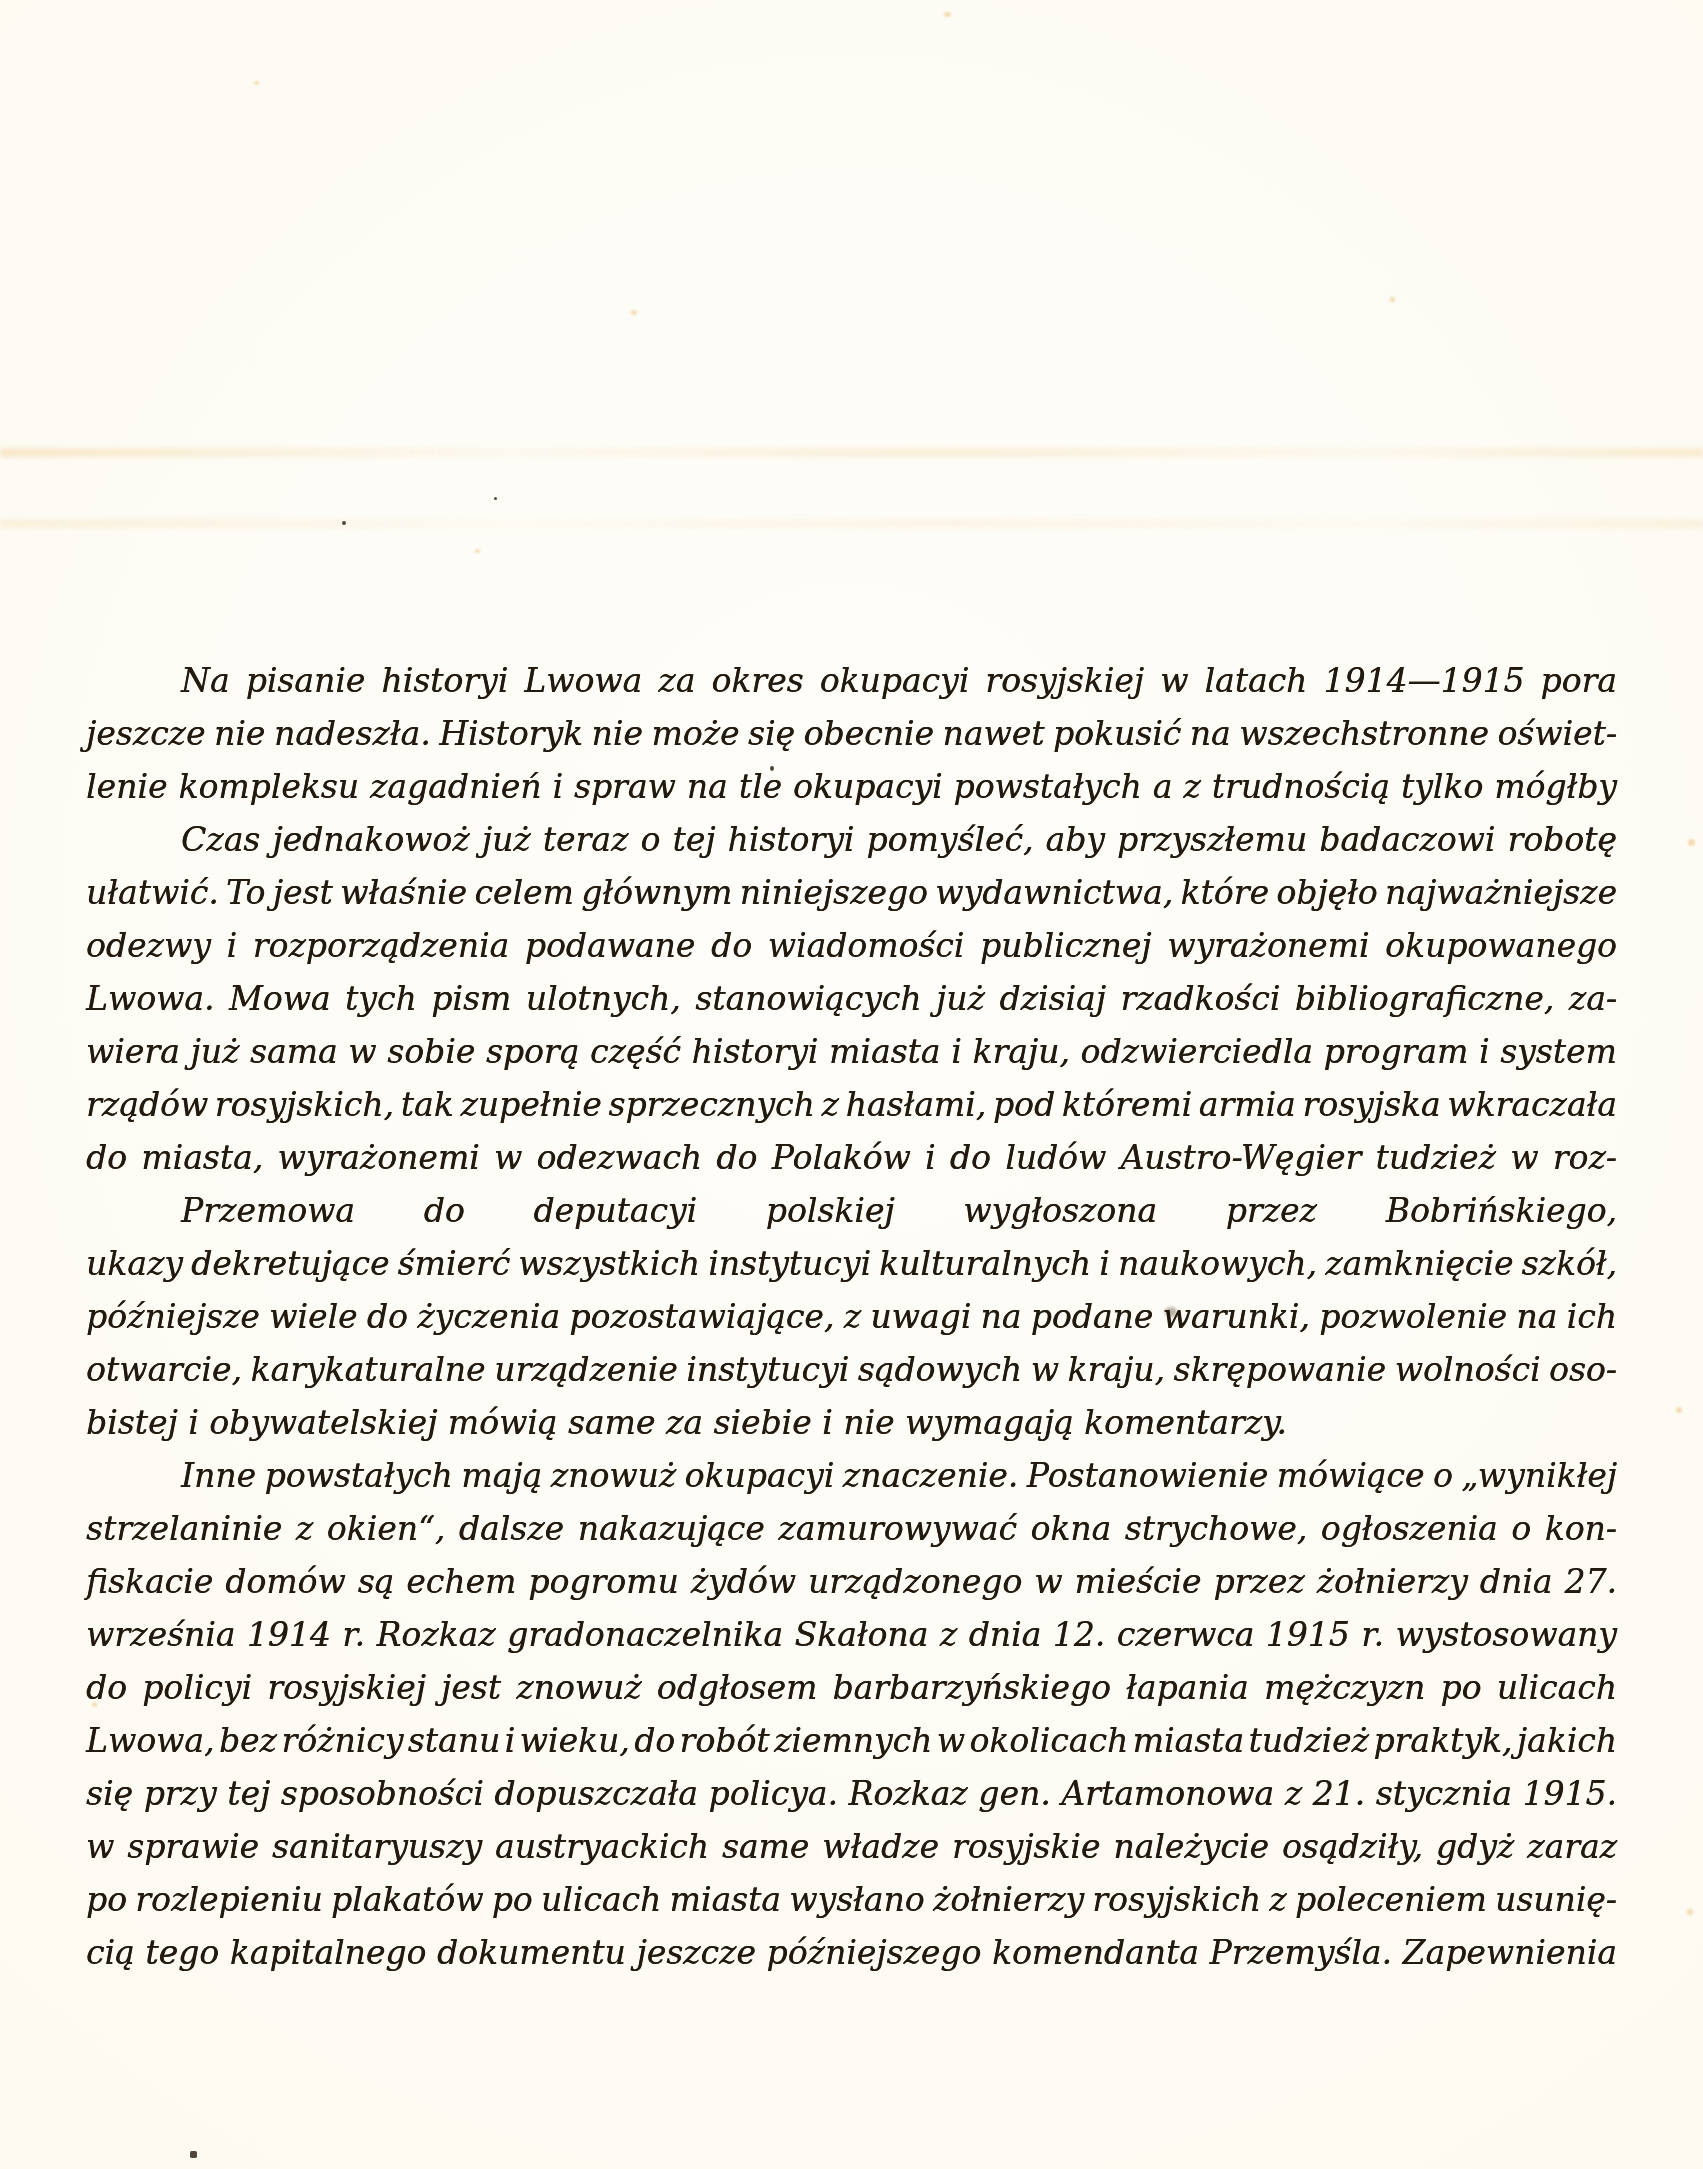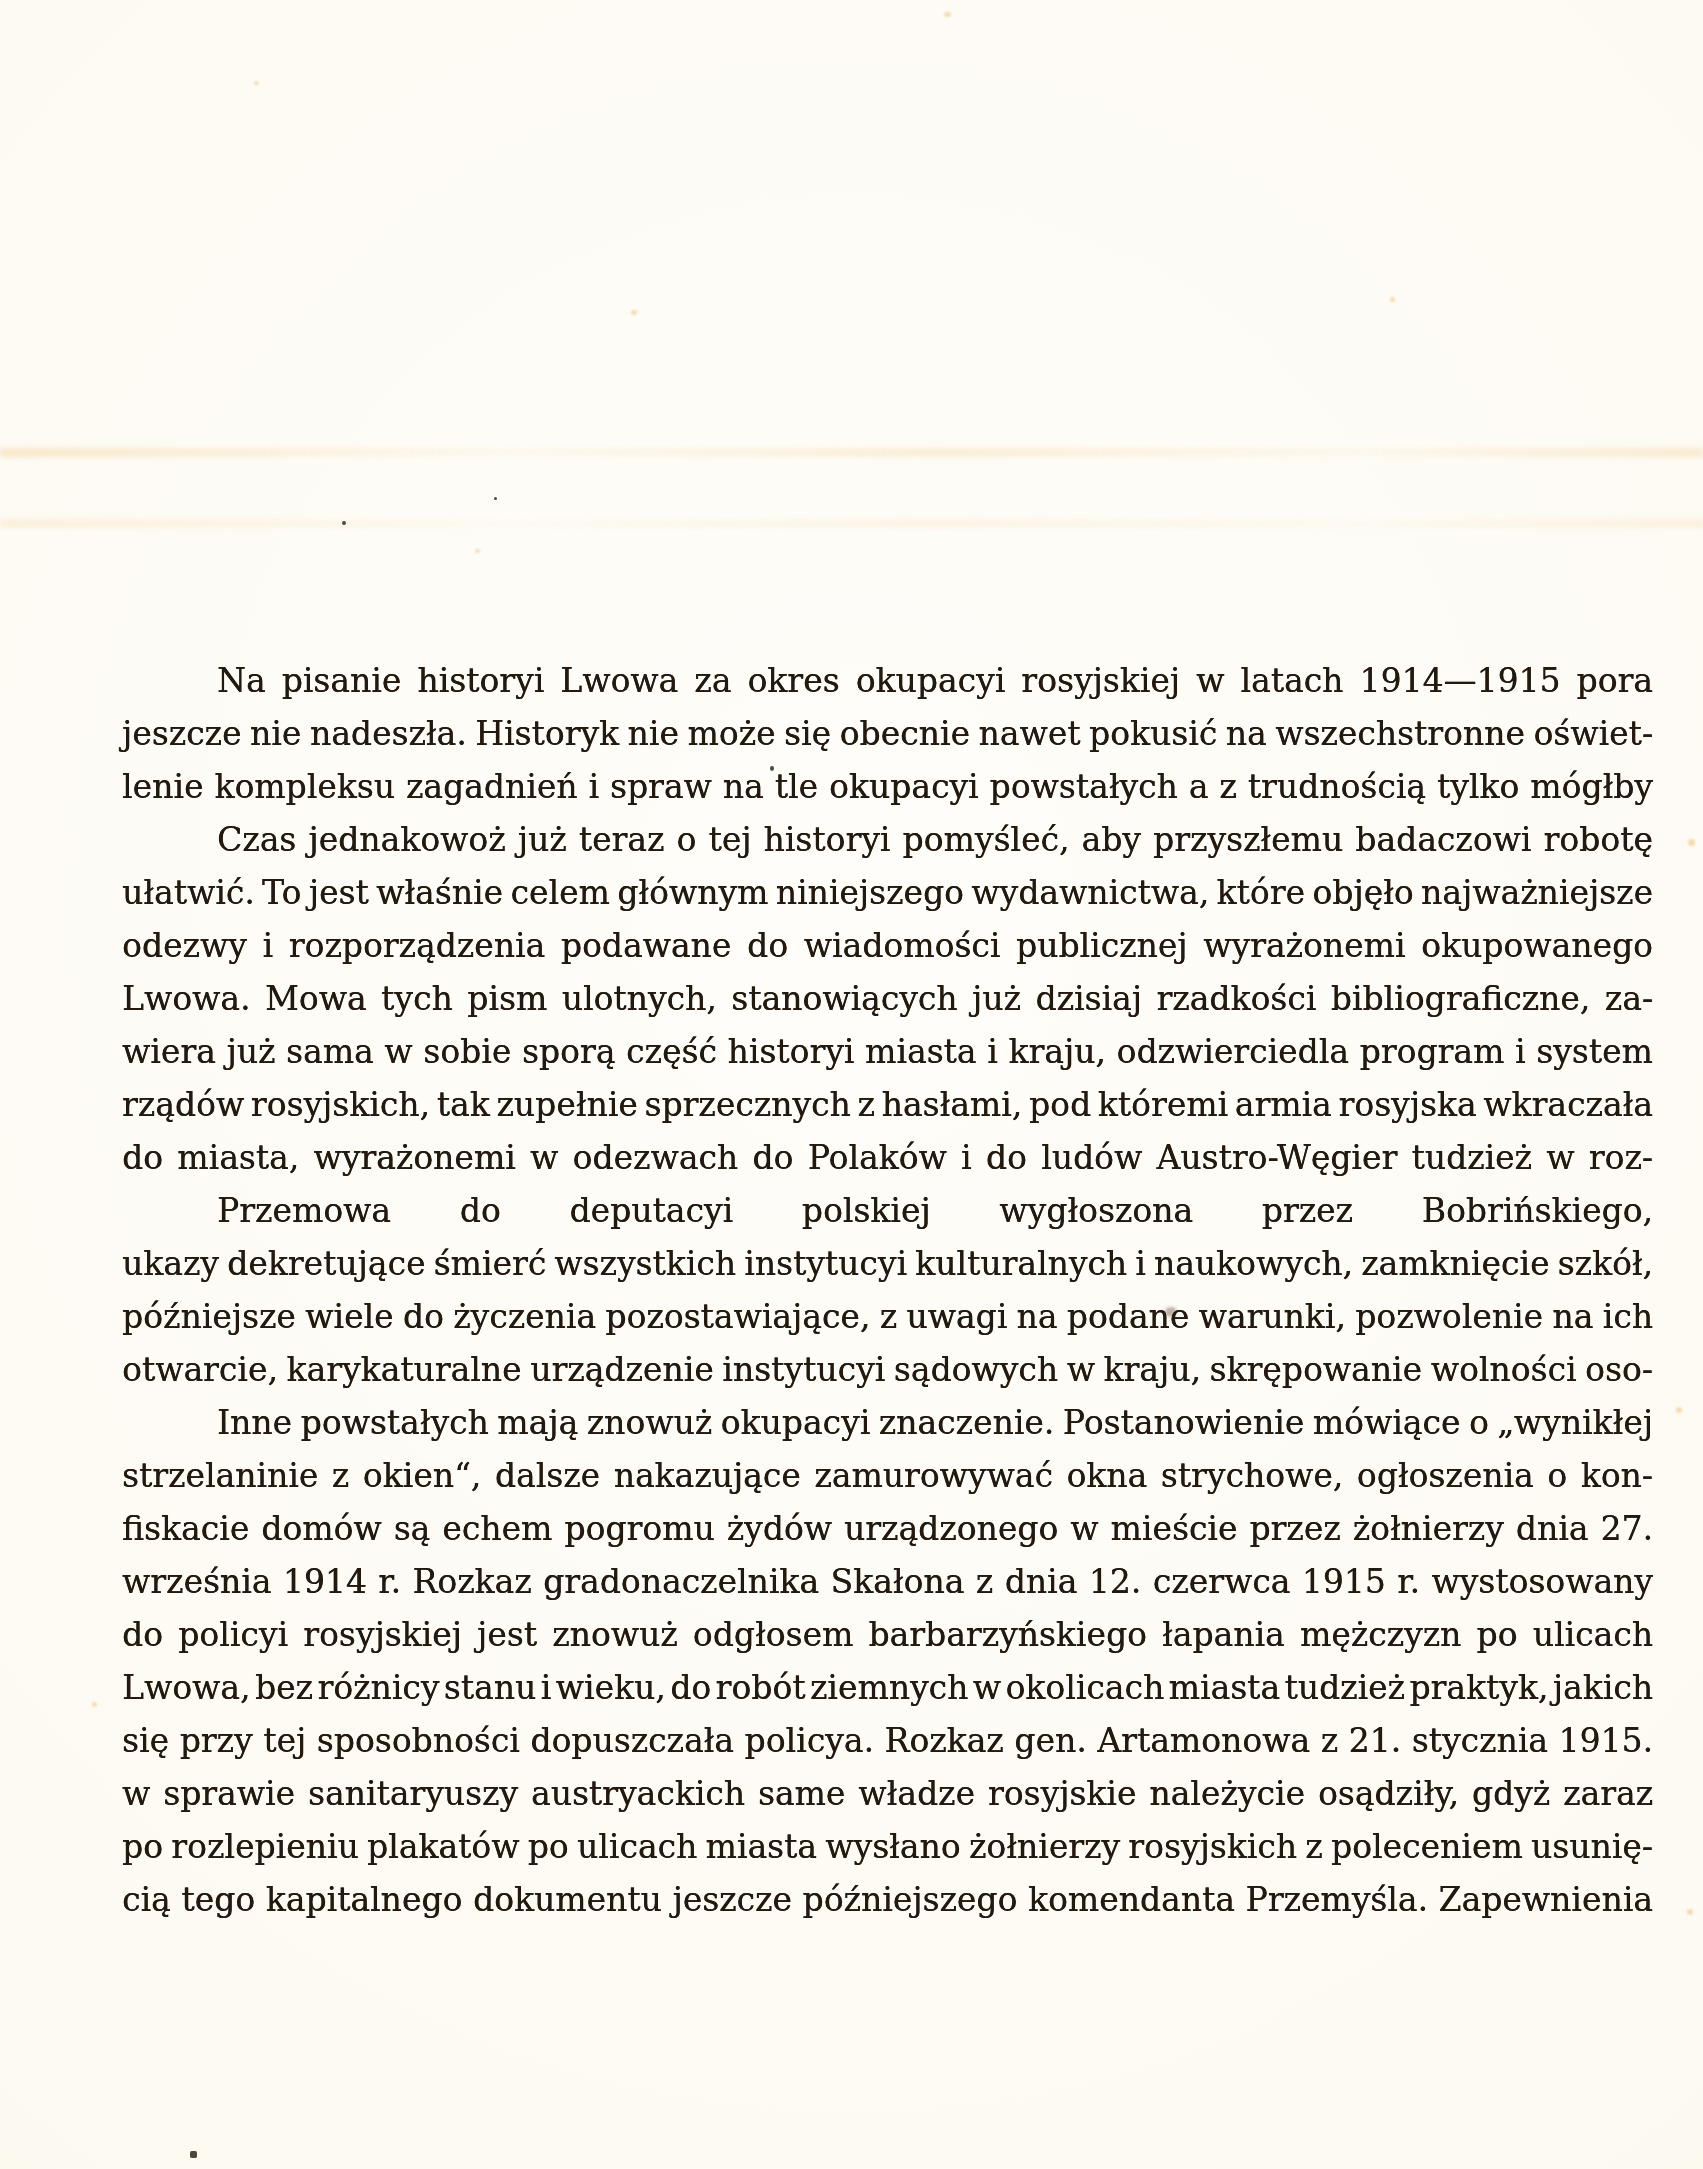--- a/index.html
+++ b/index.html
@@ -16,24 +16,23 @@
     position:absolute;left:0;width:100%;height:8.5px;
     background:linear-gradient(90deg, rgba(240,196,120,0.35), rgba(240,196,120,0.05) 30%, rgba(240,196,120,0.25) 55%, rgba(240,196,120,0.06) 80%, rgba(240,196,120,0.3));
     filter:blur(2.5px);
   }
   .speck{position:absolute;border-radius:50%;}
   .speck.y{background:#e9b45e;opacity:.45;filter:blur(0.8px);}
   .speck.d{background:#33261a;opacity:.85;}
   .speck.g{background:#7a6a56;opacity:.5;filter:blur(1.7px);}
   .text-block{
     position:absolute;left:86px;top:654px;width:1531px;
-    font-size:33px;font-weight:500;
+    font-style:italic;font-size:33px;font-weight:500;
     color:#22190f;
     text-shadow:0.3px 0 0 currentColor;
-    margin-left:36px;
   }
   .line{height:53px;line-height:53px;white-space:nowrap;overflow:visible;}
   .line.just{display:flex;justify-content:space-between;}
   .line.ind{padding-left:95px;}
 </style>
 </head>
 <body>
 
 <div class="paper"></div>
 
@@ -239,20 +238,21 @@
       <span>karykaturalne</span>
       <span>urządzenie</span>
       <span>instytucyi</span>
       <span>sądowych</span>
       <span>w</span>
       <span>kraju,</span>
       <span>skrępowanie</span>
       <span>wolności</span>
       <span>oso-</span>
     </div>
+    <div class="line">bistej i obywatelskiej mówią same za siebie i nie wymagają komentarzy.</div>
     <div class="line just ind">
       <span>Inne</span>
       <span>powstałych</span>
       <span>mają</span>
       <span>znowuż</span>
       <span>okupacyi</span>
       <span>znaczenie.</span>
       <span>Postanowienie</span>
       <span>mówiące</span>
       <span>o</span>

